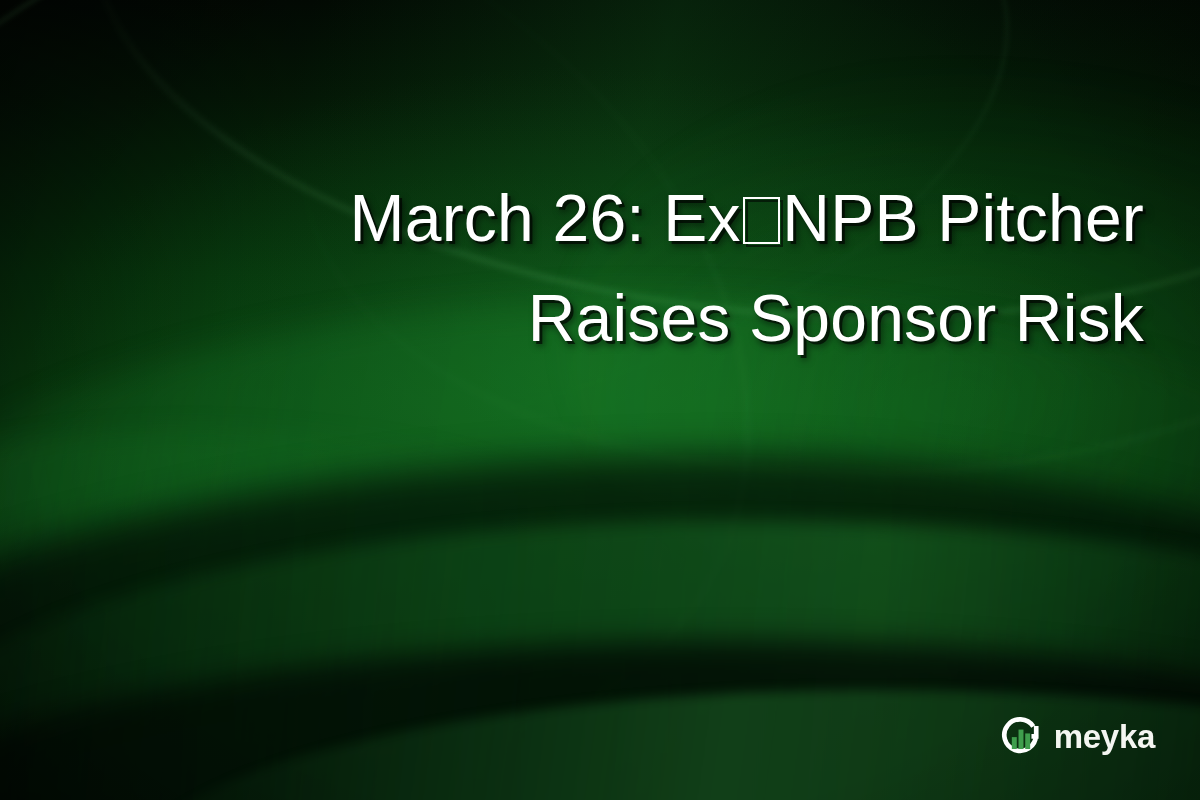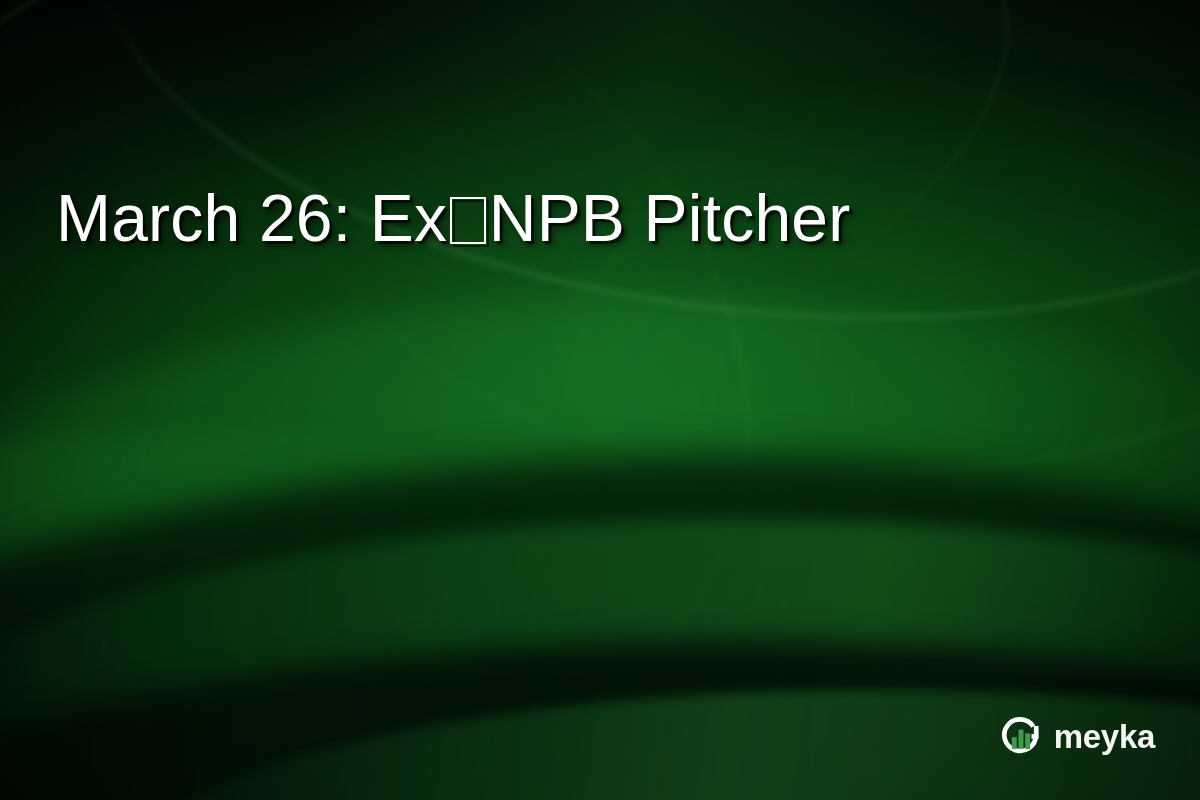--- a/index.html
+++ b/index.html
@@ -192,21 +192,21 @@
         rgba(0,0,0,0.30) 78%,
         rgba(0,0,0,0.72) 100%);
   }
 
   
   #headline {
     position: absolute;
     left: 0;
     right: 0;
     top: 168px;
-    text-align: left;
+    text-align: right;
     padding: 0 56px;
     box-sizing: border-box;
     z-index: 5;
   }
   .headline-line {
     display: block;
     color: #ffffff;
     font-size: 66px;
     line-height: 100px;
     font-weight: 400;
@@ -272,20 +272,21 @@
   <div class="wave wave-1"></div>
   <div class="wave wave-2"></div>
   <div class="wave wave-3"></div>
   <div class="wave wave-4"></div>
   <div class="wave wave-5"></div>
 
   <div class="bg-layer bg-vignette"></div>
 
   <div id="headline">
     <span class="headline-line"><span>March 26: Ex</span><span class="tofu"></span><span>NPB Pitcher</span></span>
+    <span class="headline-line">Raises Sponsor Risk</span>
   </div>
 
   <div id="logo">
     <svg id="logo-mark" viewBox="0 0 48 48" aria-hidden="true">
 
       <path d="M37.4 13.6 A17.2 17.2 0 1 0 40.2 23.3" fill="none" stroke="#ffffff" stroke-width="5.1" stroke-linecap="butt"></path>
 
       <path d="M40.6 13.0 L40.6 24.4 L35.4 24.4" fill="none" stroke="#ffffff" stroke-width="5.1" stroke-linecap="butt" stroke-linejoin="miter"></path>
 
       <rect x="14.0" y="25.2" width="5.4" height="13.0" fill="#3f9e4d"></rect>

